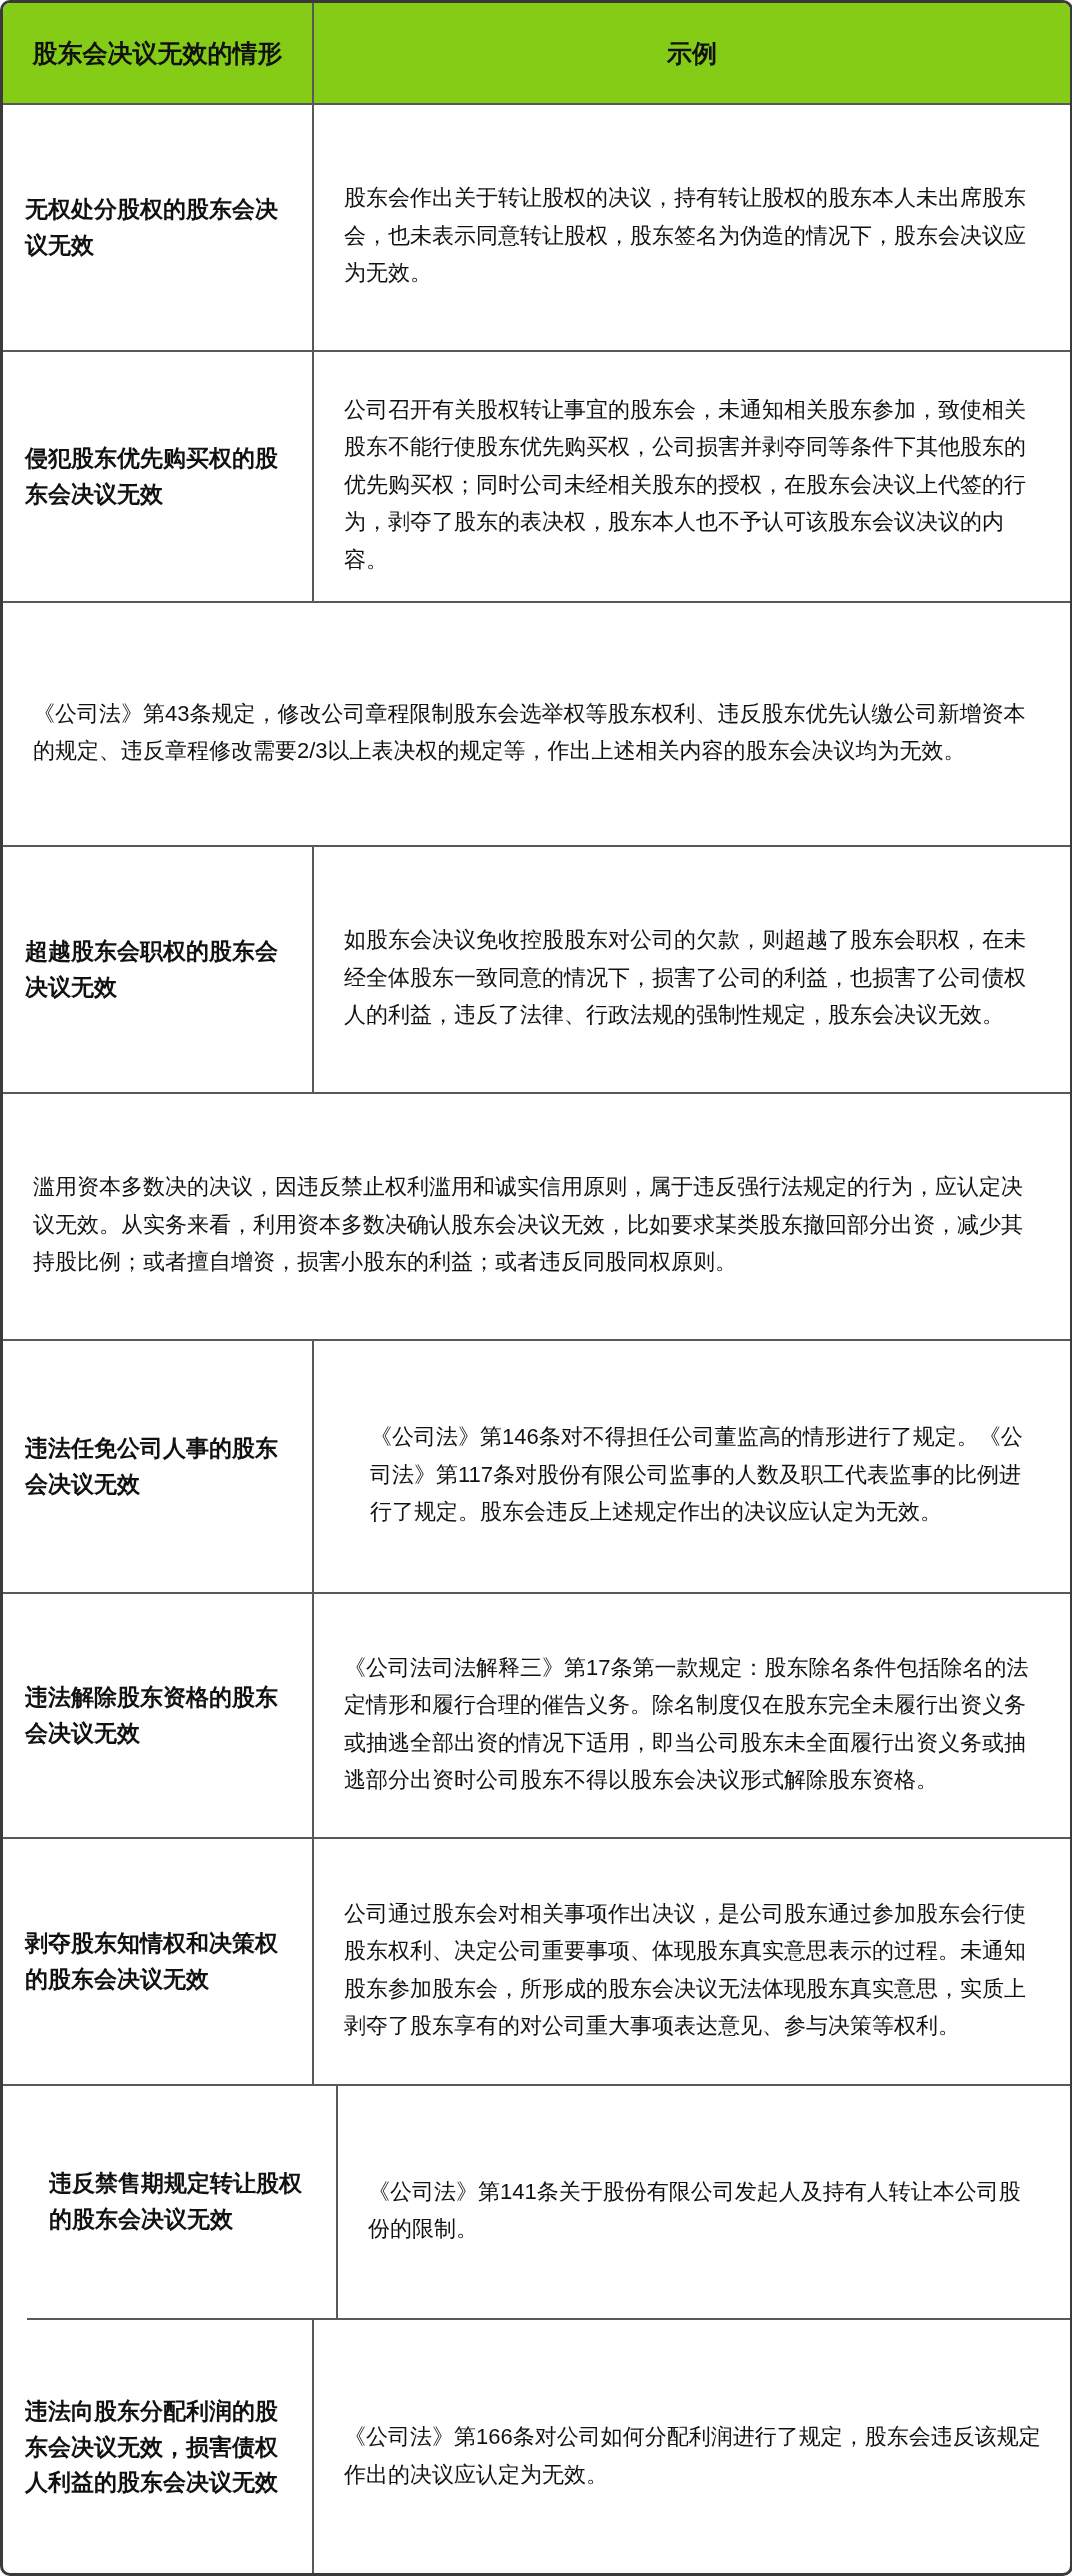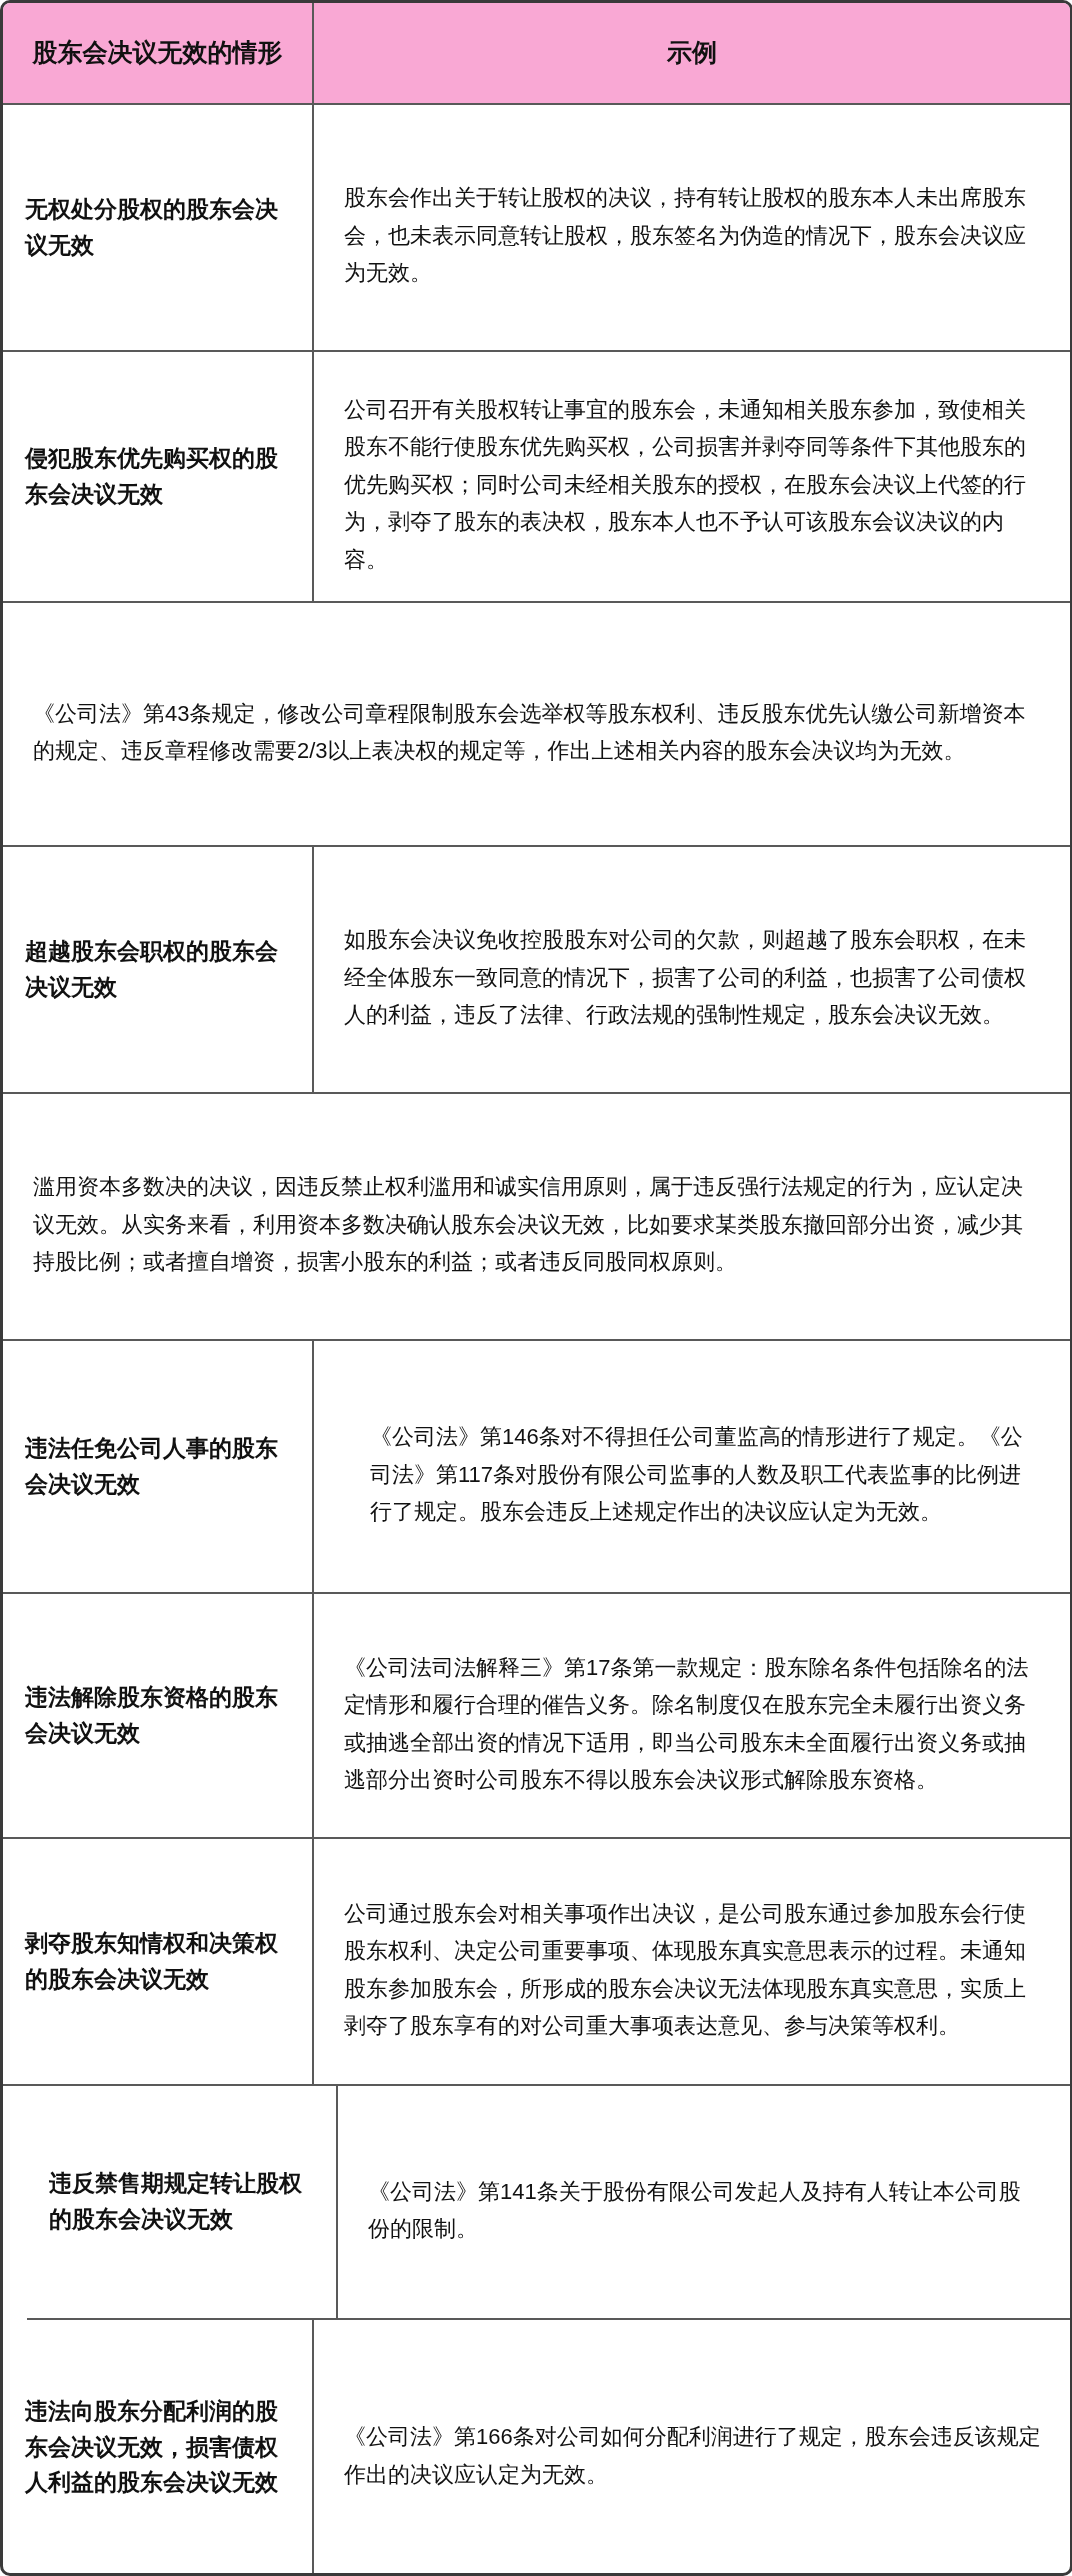--- a/index.html
+++ b/index.html
@@ -44,22 +44,21 @@
   }
   .cell.right {
     flex: 1 1 auto;
     padding: 18px 28px 2px 30px;
     font-size: 22px;
     line-height: 1.7;
   }
 
   .header-row {
     min-height: 102px;
-    background: #f9a8d4;
-    font-family: Liberation Serif, serif;
+    background: #84cc16;
   }
   .header-row .cell {
     justify-content: center;
     text-align: center;
     font-weight: bold;
     font-size: 25px;
     padding: 10px;
   }
 
   

